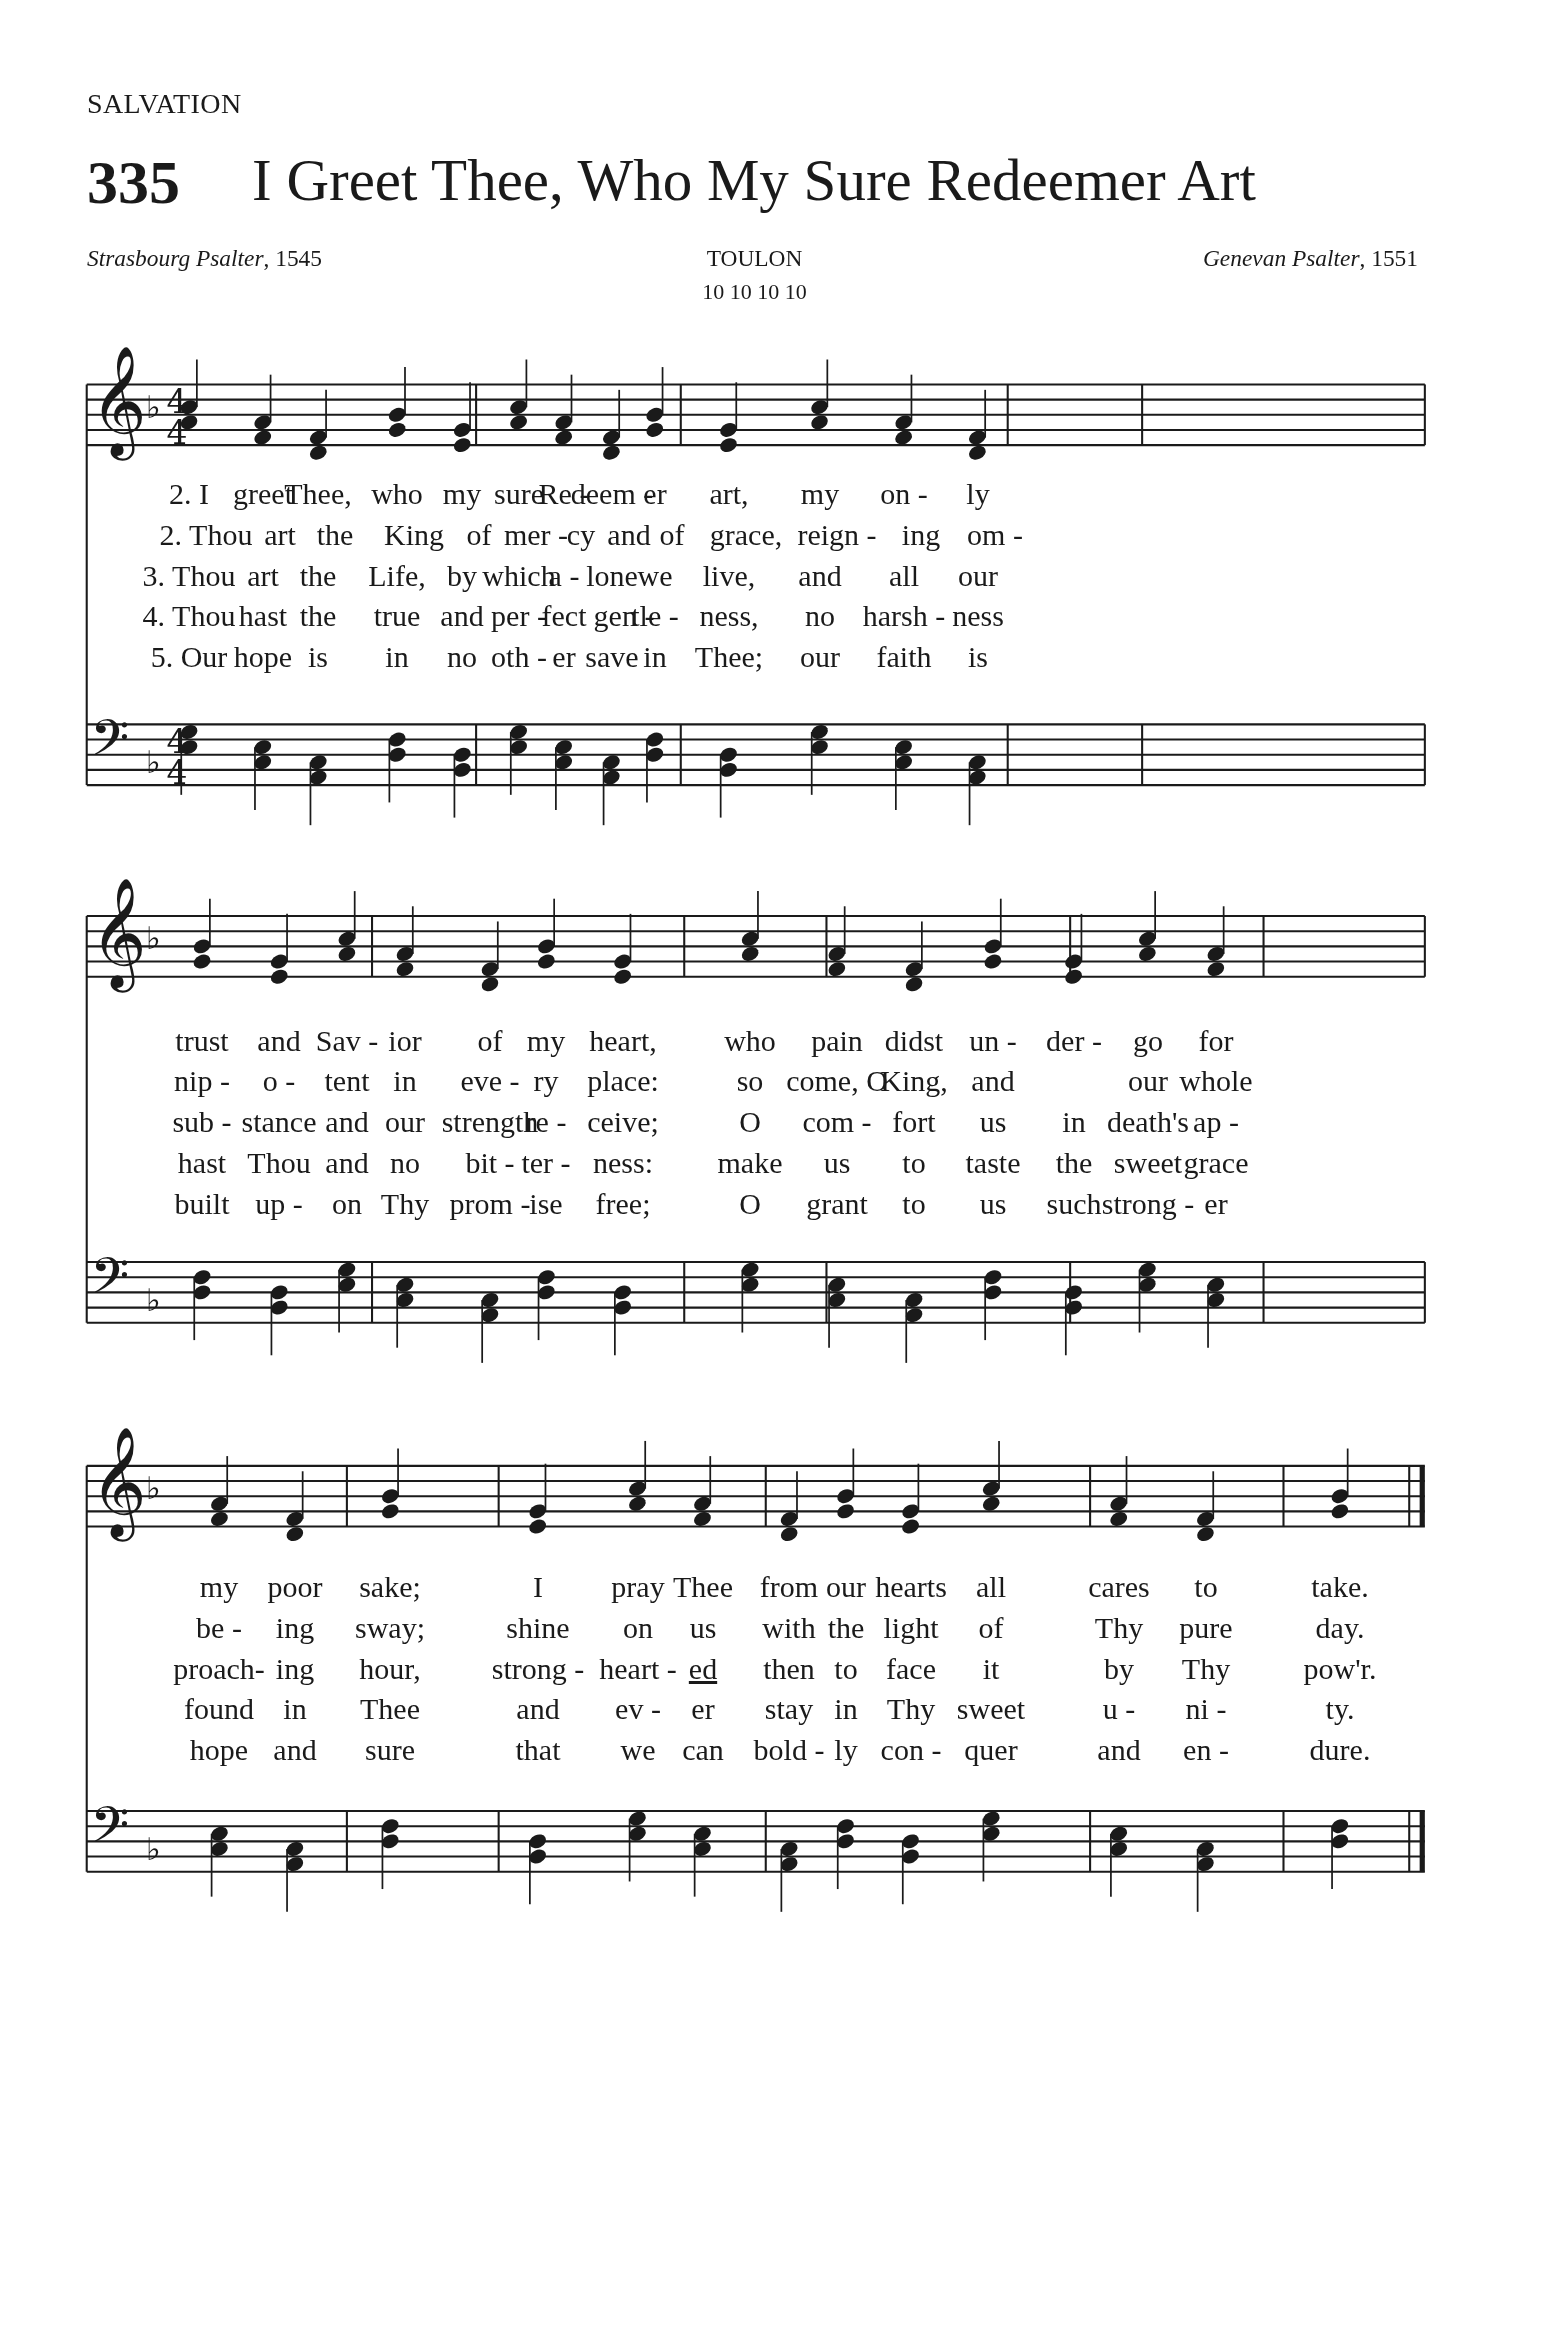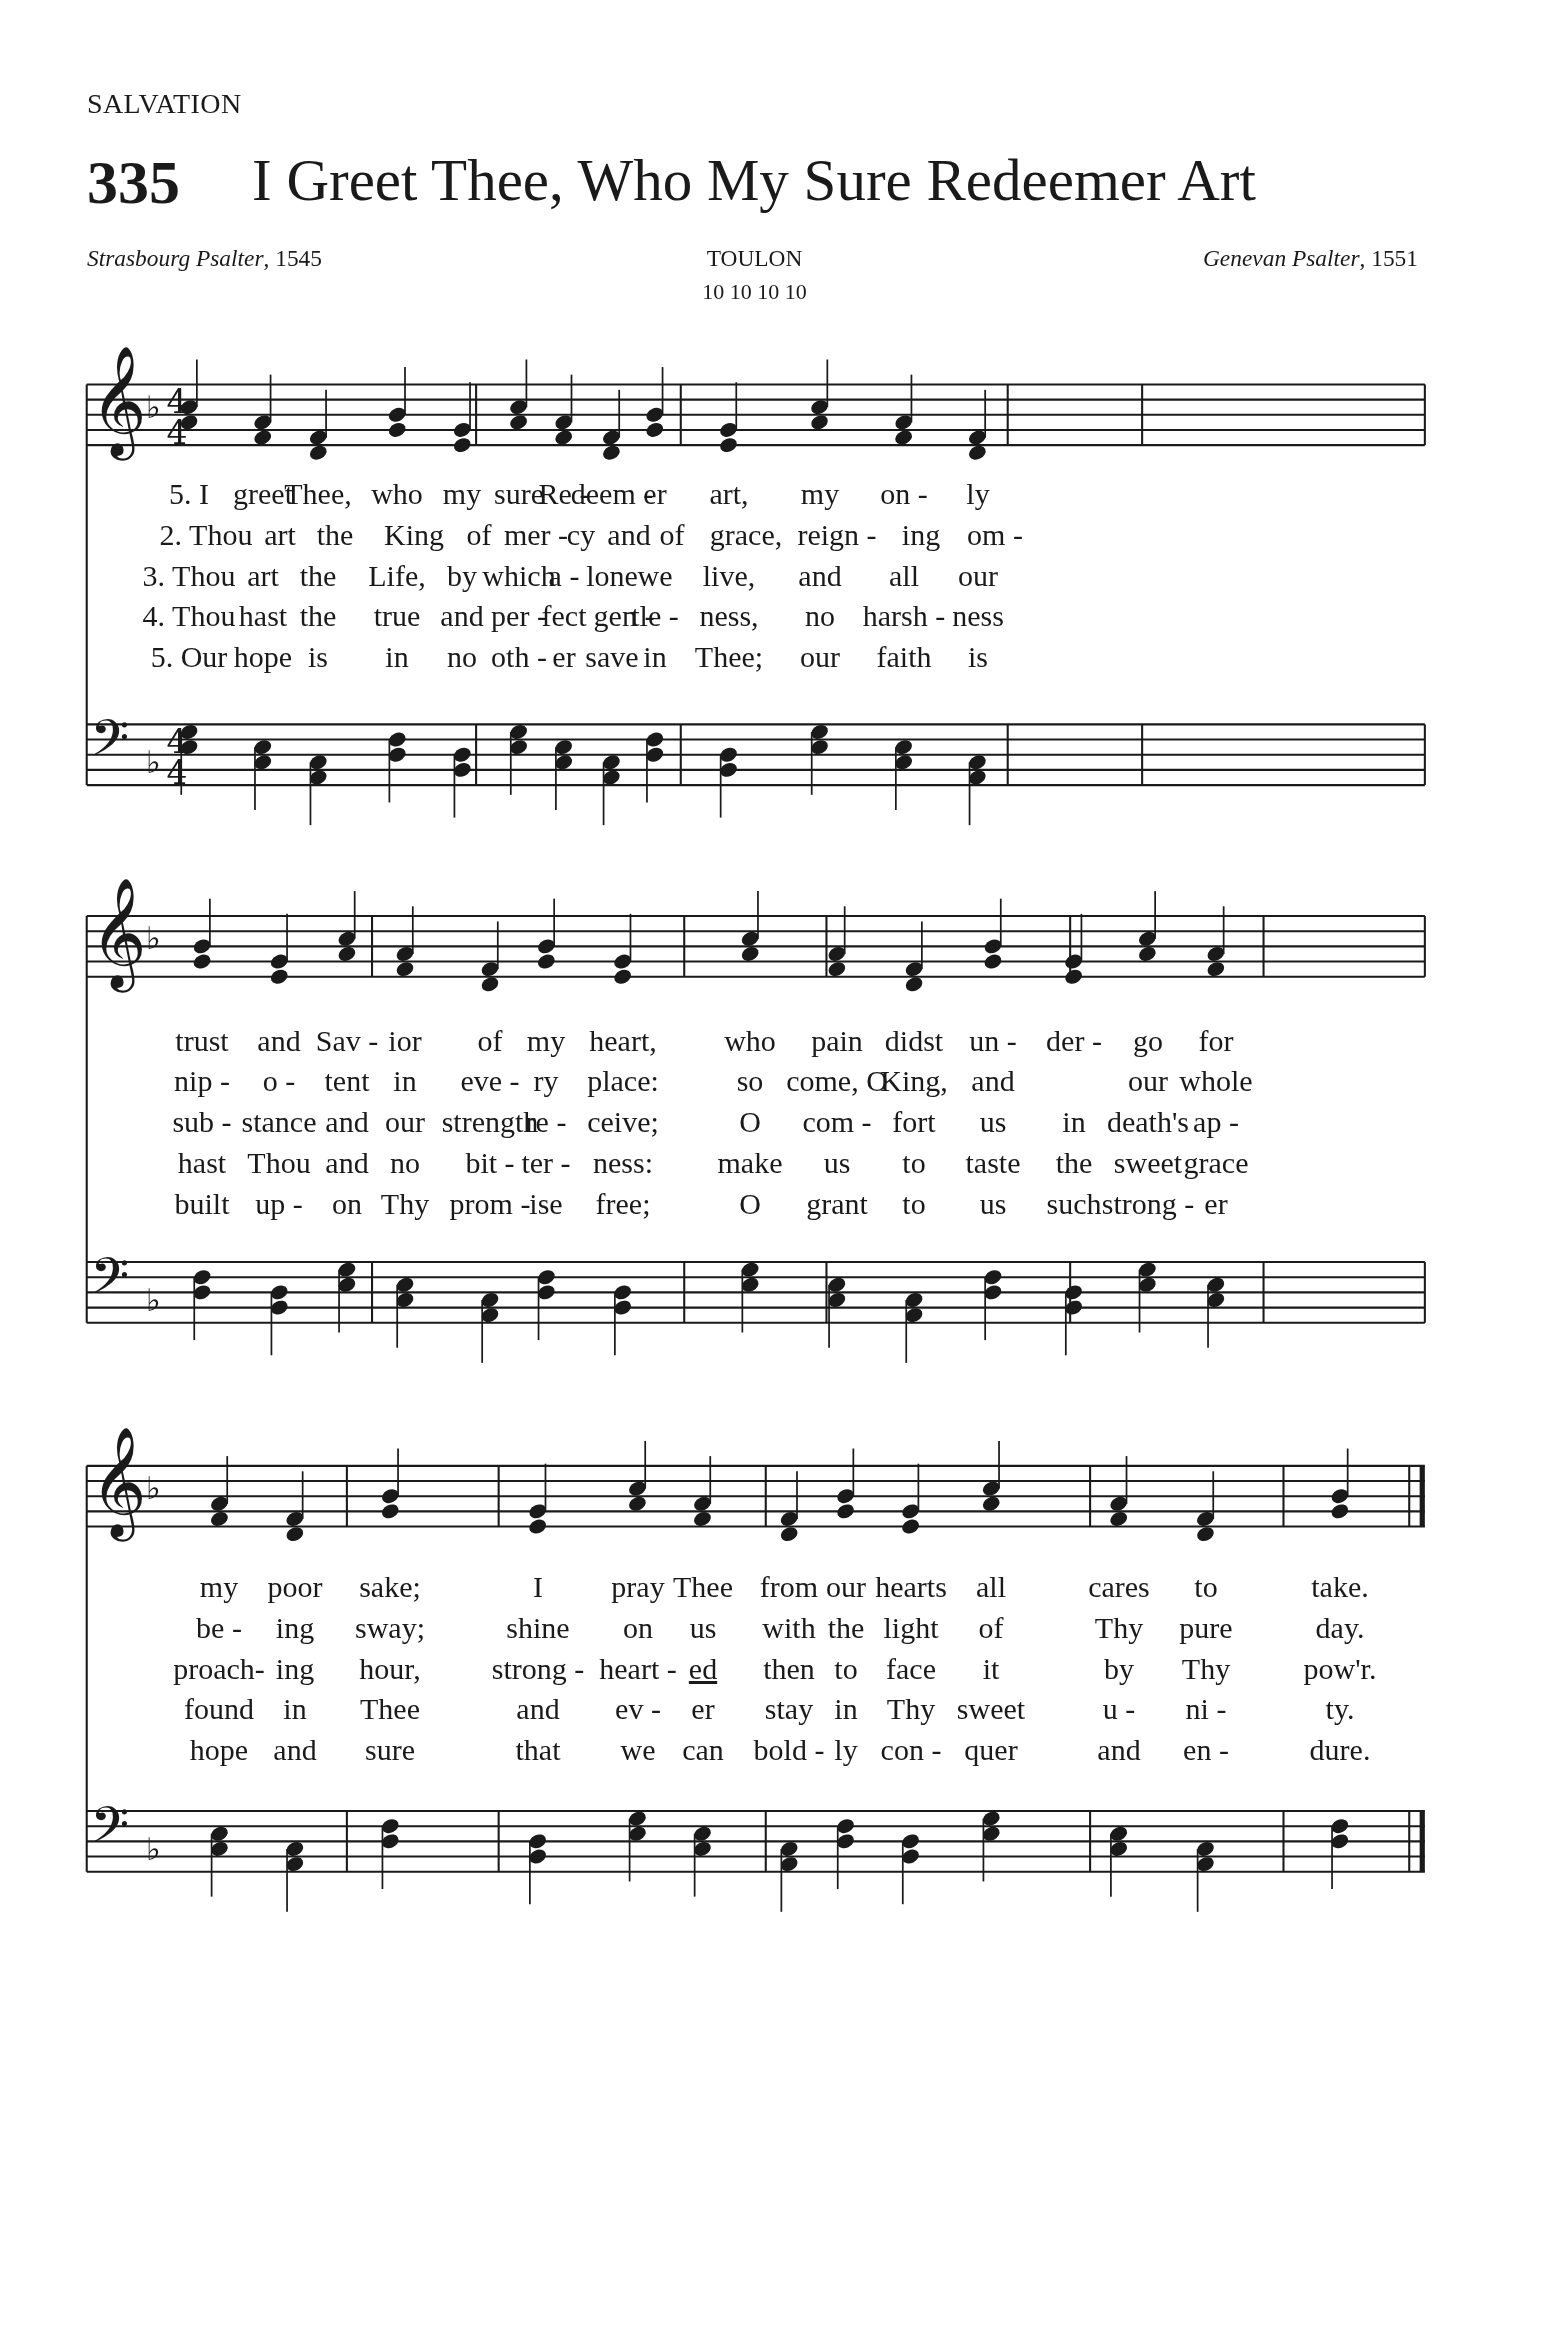--- a/index.html
+++ b/index.html
@@ -355,21 +355,21 @@
     <ellipse cx="1390" cy="2149.25" rx="10" ry="7.5" fill="#1a1a1a" transform="rotate(-25 1390 2149.25)"></ellipse>
     <line x1="1381" x2="1381" y1="2131.75" y2="2204.25" stroke="#1a1a1a" stroke-width="2"></line>
     <ellipse cx="1545" cy="2105.5" rx="10" ry="7.5" fill="#1a1a1a" transform="rotate(-25 1545 2105.5)"></ellipse>
     <ellipse cx="1545" cy="2123" rx="10" ry="7.5" fill="#1a1a1a" transform="rotate(-25 1545 2123)"></ellipse>
     <line x1="1536" x2="1536" y1="2105.5" y2="2178" stroke="#1a1a1a" stroke-width="2"></line>
     <line x1="100" x2="100" y1="1690" y2="2158" stroke="#1a1a1a" stroke-width="2.4"></line>
   </svg>
 
 <div id="lyrics">
     <div class="lyric-row" style="top: 477px; left: 0px; width: 1561px;">
-      <span class="syl" style="left: 189px;">5. I</span>
+      <span class="syl" style="left: 189px;">2. I</span>
       <span class="syl" style="left: 263px;">greet</span>
       <span class="syl" style="left: 318px;">Thee,</span>
       <span class="syl" style="left: 397px;">who</span>
       <span class="syl" style="left: 462px;">my</span>
       <span class="syl" style="left: 519px;">sure</span>
       <span class="syl" style="left: 564px;">Re -</span>
       <span class="syl" style="left: 612px;">deem -</span>
       <span class="syl" style="left: 655px;">er</span>
       <span class="syl" style="left: 729px;">art,</span>
       <span class="syl" style="left: 820px;">my</span>

